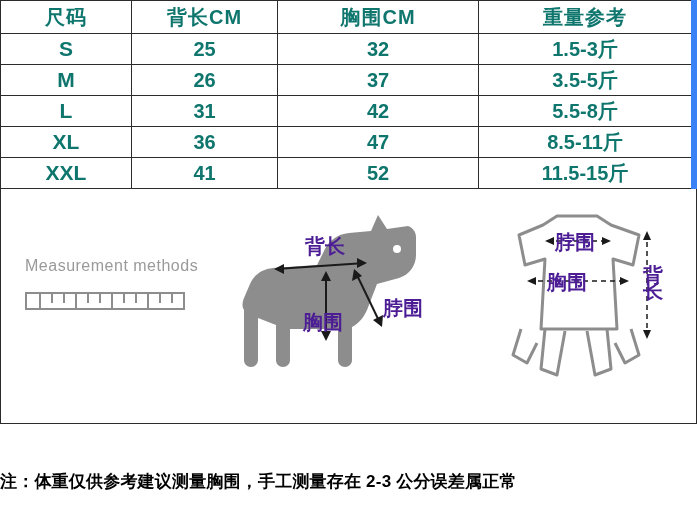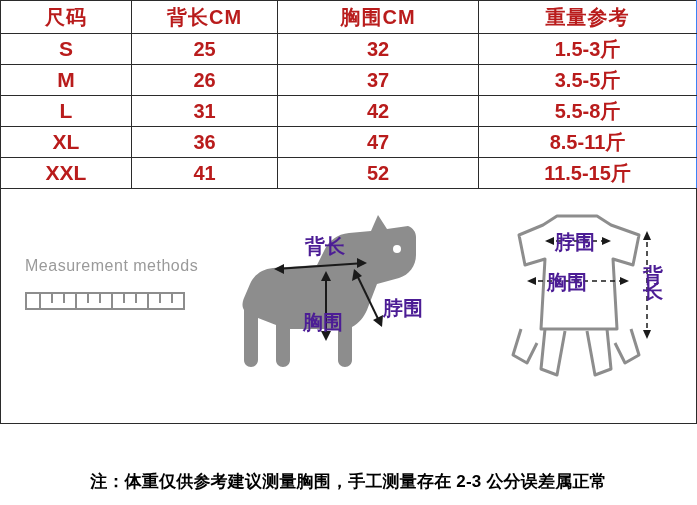--- a/index.html
+++ b/index.html
@@ -25,38 +25,38 @@
   table.size-table {
     width: 697px;
     border-collapse: collapse;
     table-layout: fixed;
   }
   table.size-table td {
     border: 1px solid #2b2b2b;
     text-align: center;
     vertical-align: middle;
     font-weight: bold;
-    color: #b91c1c;
+    color: #0f766e;
     height: 30px;
     padding: 0;
   }
   table.size-table tr.head td {
     font-size: 20px;
     height: 32px;
     letter-spacing: 1px;
   }
   table.size-table tr.row td {
     font-size: 20px;
   }
   table.size-table tr.row td.col-size {
     font-size: 21px;
   }
   
   table.size-table tr td:first-child { border-left: 1px solid #2b2b2b; }
-  table.size-table tr td:last-child { border-right: 1px solid #3b82f6; }
+  table.size-table tr td:last-child { border-right: 6px solid #3b82f6; }
 
   
   .diagram-band {
     position: relative;
     width: 697px;
     height: 235px;
     border-left: 1px solid #2b2b2b;
     border-right: 1px solid #2b2b2b;
     border-bottom: 1px solid #2b2b2b;
     box-sizing: border-box;
@@ -125,21 +125,21 @@
     color: #4c1d95;
     white-space: nowrap;
   }
 
   
   .note {
     position: absolute;
     left: 0;
     top: 470px;
     width: 697px;
-    text-align: center;
+    text-align: left;
     font-size: 17px;
     font-weight: bold;
     color: #000000;
     letter-spacing: 0.2px;
   }
 </style>
 </head>
 <body>
 
 <div class="page">

